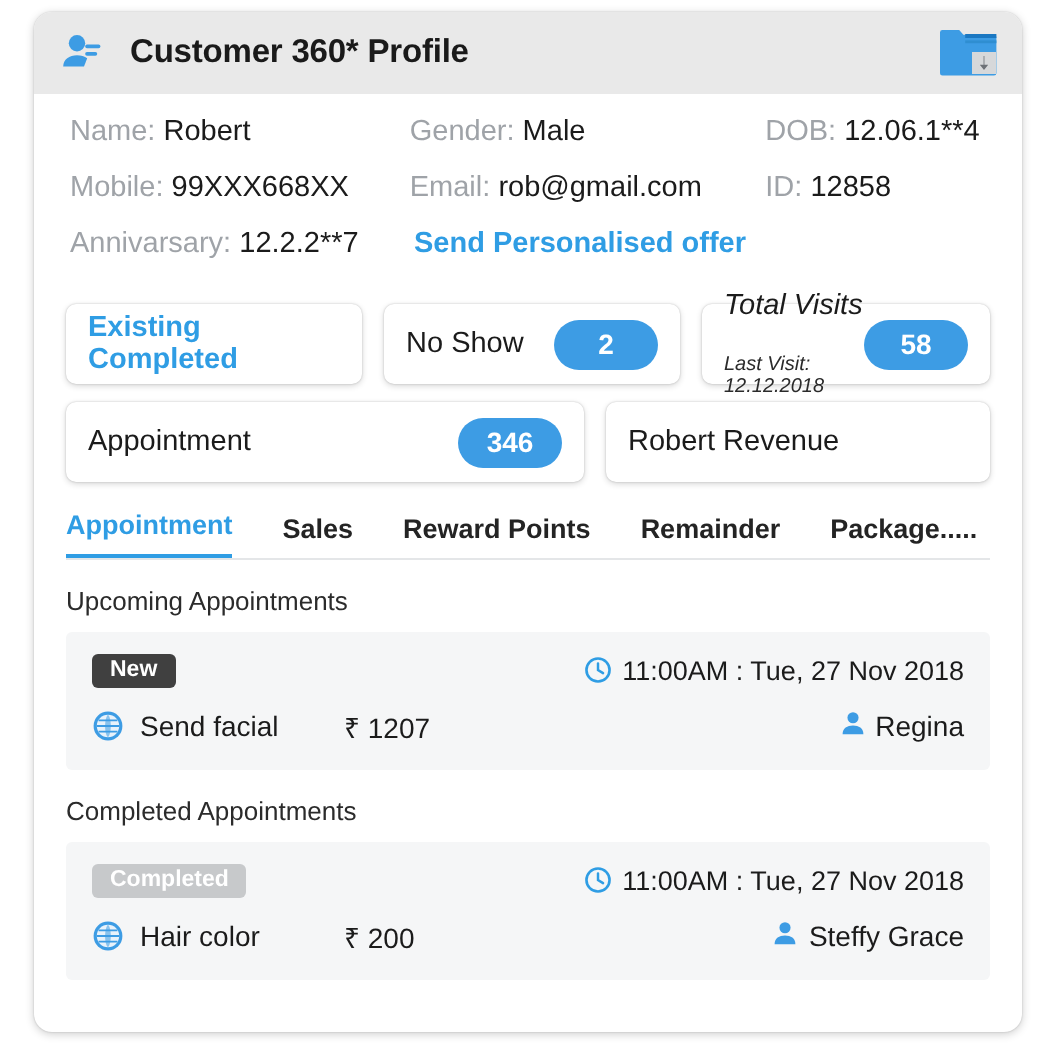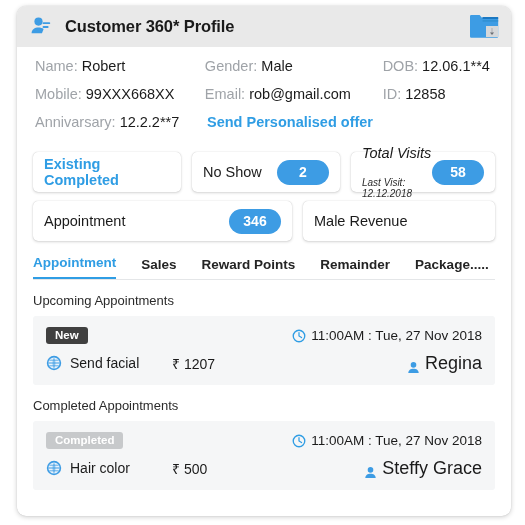--- a/index.html
+++ b/index.html
@@ -143,29 +143,29 @@
     border-radius: 3px;
     padding: 3px 9px;
     display: inline-block;
     line-height: 1;
   }
   .badge.new { background: #404040; }
   .badge.completed { background: #c7c9cb; }
   .right-meta {
     margin-left: auto;
     display: flex;
-    align-items: flex-end;
+    align-items: flex-start;
     font-size: 13.5px;
     color: #1b1b1b;
     gap: 5px;
   }
   .svc-icon { width: 16px; height: 16px; flex: 0 0 auto; }
   .svc-name { font-size: 14px; color: #1b1b1b; margin-left: 8px; width: 102px; }
   .svc-price { font-size: 14px; color: #1b1b1b; }
-  .staff-name { font-size: 18px; color: #1b1b1b; }
+  .staff-name { font-size: 14px; color: #1b1b1b; }
   .clock-icon { width: 14px; height: 14px; flex: 0 0 auto; }
   .user-icon { width: 13px; height: 13px; flex: 0 0 auto; }
 </style>
 </head>
 <body>
 
 <div class="card">
 
   <div class="header">
     <span class="person-head-icon">
@@ -247,21 +247,21 @@
         <span class="pill">58</span>
       </div>
     </div>
 
     <div class="stat-row">
       <div class="stat-box w-appt">
         <span class="stat-label">Appointment</span>
         <span class="pill">346</span>
       </div>
       <div class="stat-box w-revenue">
-        <span class="stat-label">Male Revenue</span>
+        <span class="stat-label">Robert Revenue</span>
       </div>
     </div>
   </div>
 
   <div class="tabs">
     <div class="tab active">Appointment</div>
     <div class="tab">Sales</div>
     <div class="tab">Reward Points</div>
     <div class="tab">Remainder</div>
     <div class="tab">Package.....</div>
@@ -326,21 +326,21 @@
         <span class="svc-icon">
           <svg viewBox="0 0 16 16" width="16" height="16">
             <circle cx="8" cy="8" r="7.2" fill="#3d9ce4"></circle>
             <circle cx="8" cy="8" r="5.6" fill="#e8f2fb"></circle>
             <path d="M8 2.4c1.9 1.6 1.9 9.6 0 11.2-1.9-1.6-1.9-9.6 0-11.2z" fill="#3d9ce4" opacity="0.55"></path>
             <path d="M2.4 8h11.2" stroke="#3d9ce4" stroke-width="1" fill="none"></path>
             <path d="M3.3 5.2h9.4M3.3 10.8h9.4" stroke="#3d9ce4" stroke-width="0.8" fill="none"></path>
           </svg>
         </span>
         <span class="svc-name">Hair color</span>
-        <span class="svc-price">₹ 500</span>
+        <span class="svc-price">₹ 200</span>
         <span class="right-meta">
           <span class="user-icon">
             <svg viewBox="0 0 14 14" width="13" height="13">
               <circle cx="7" cy="4.2" r="3.0" fill="#3d9ce4"></circle>
               <path d="M1.4 13c0-3.1 2.5-4.6 5.6-4.6s5.6 1.5 5.6 4.6z" fill="#3d9ce4"></path>
             </svg>
           </span>
           <span class="staff-name">Steffy Grace</span>
         </span>
       </div>

